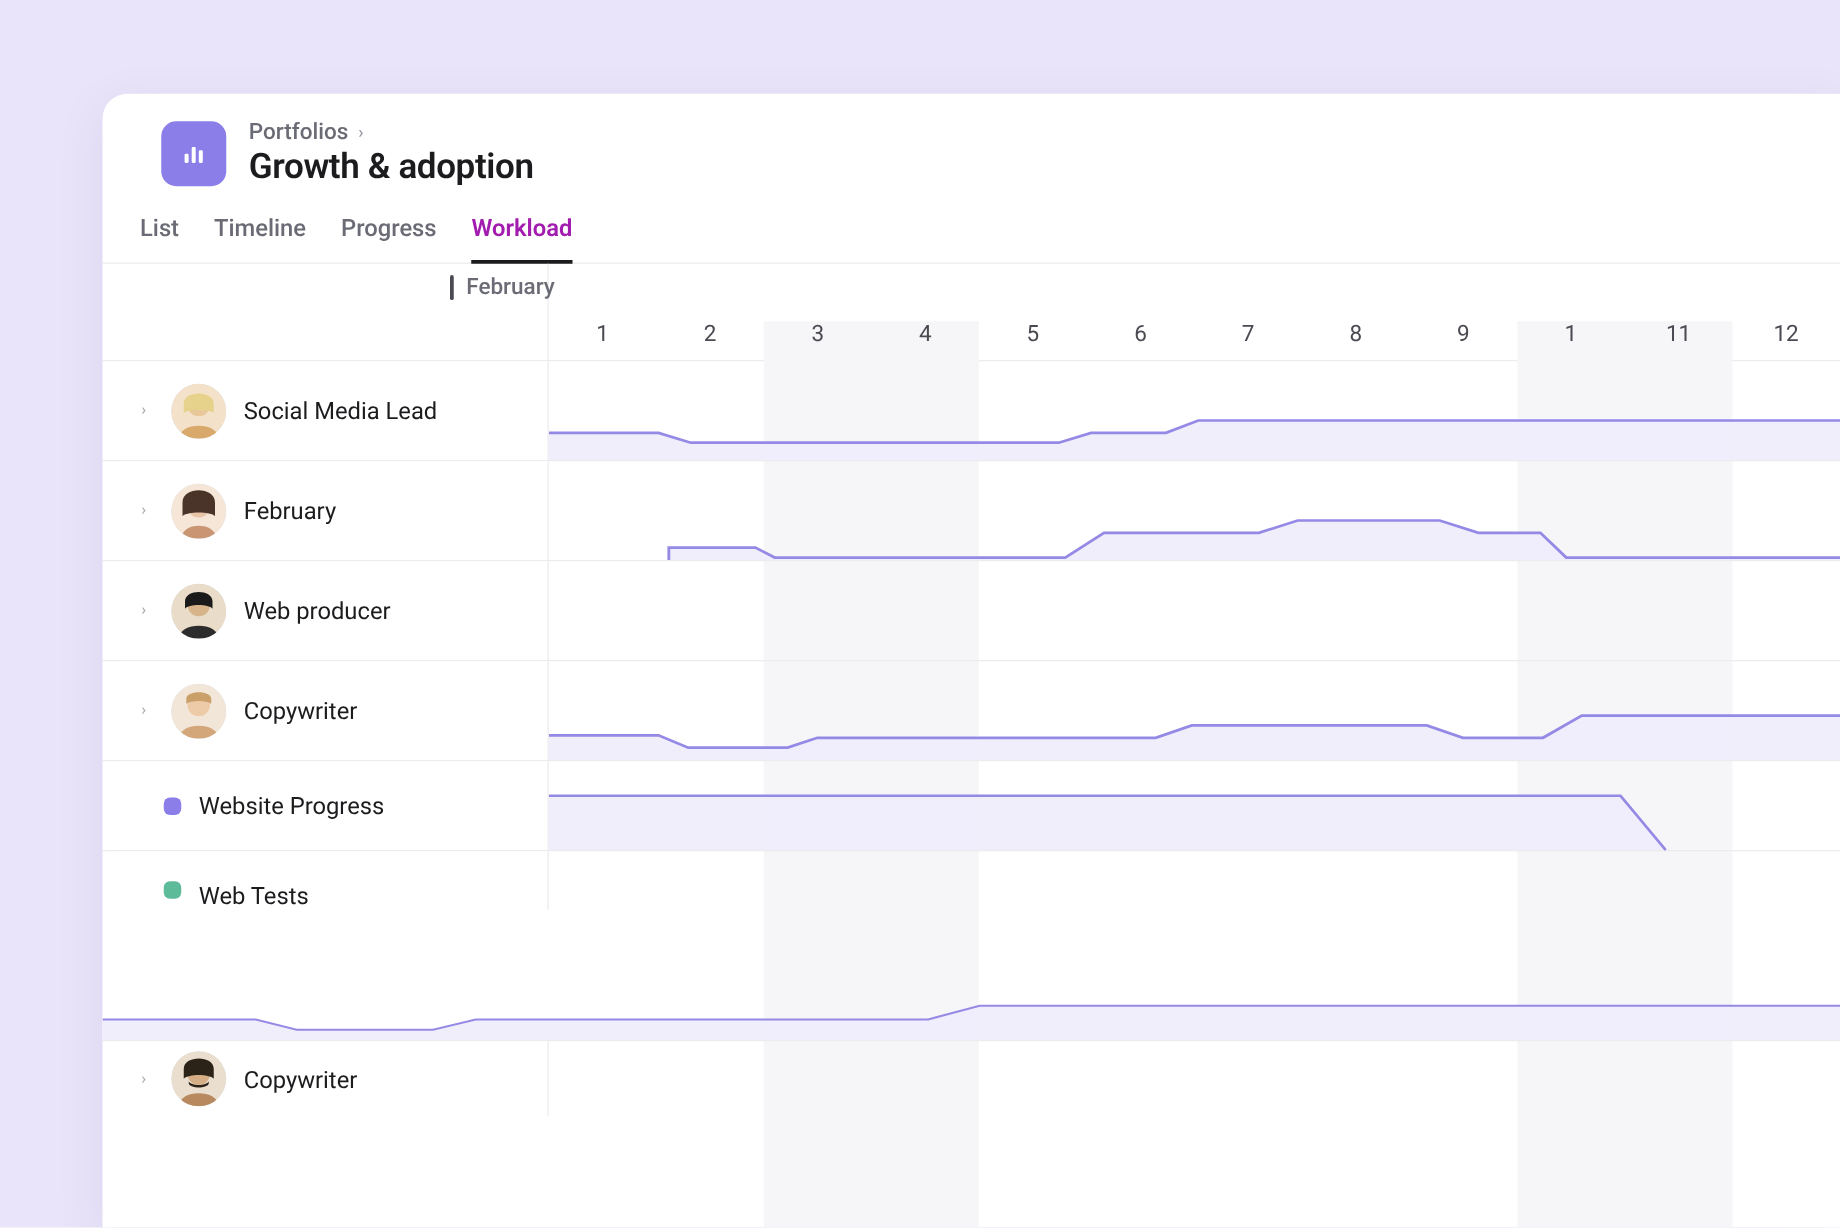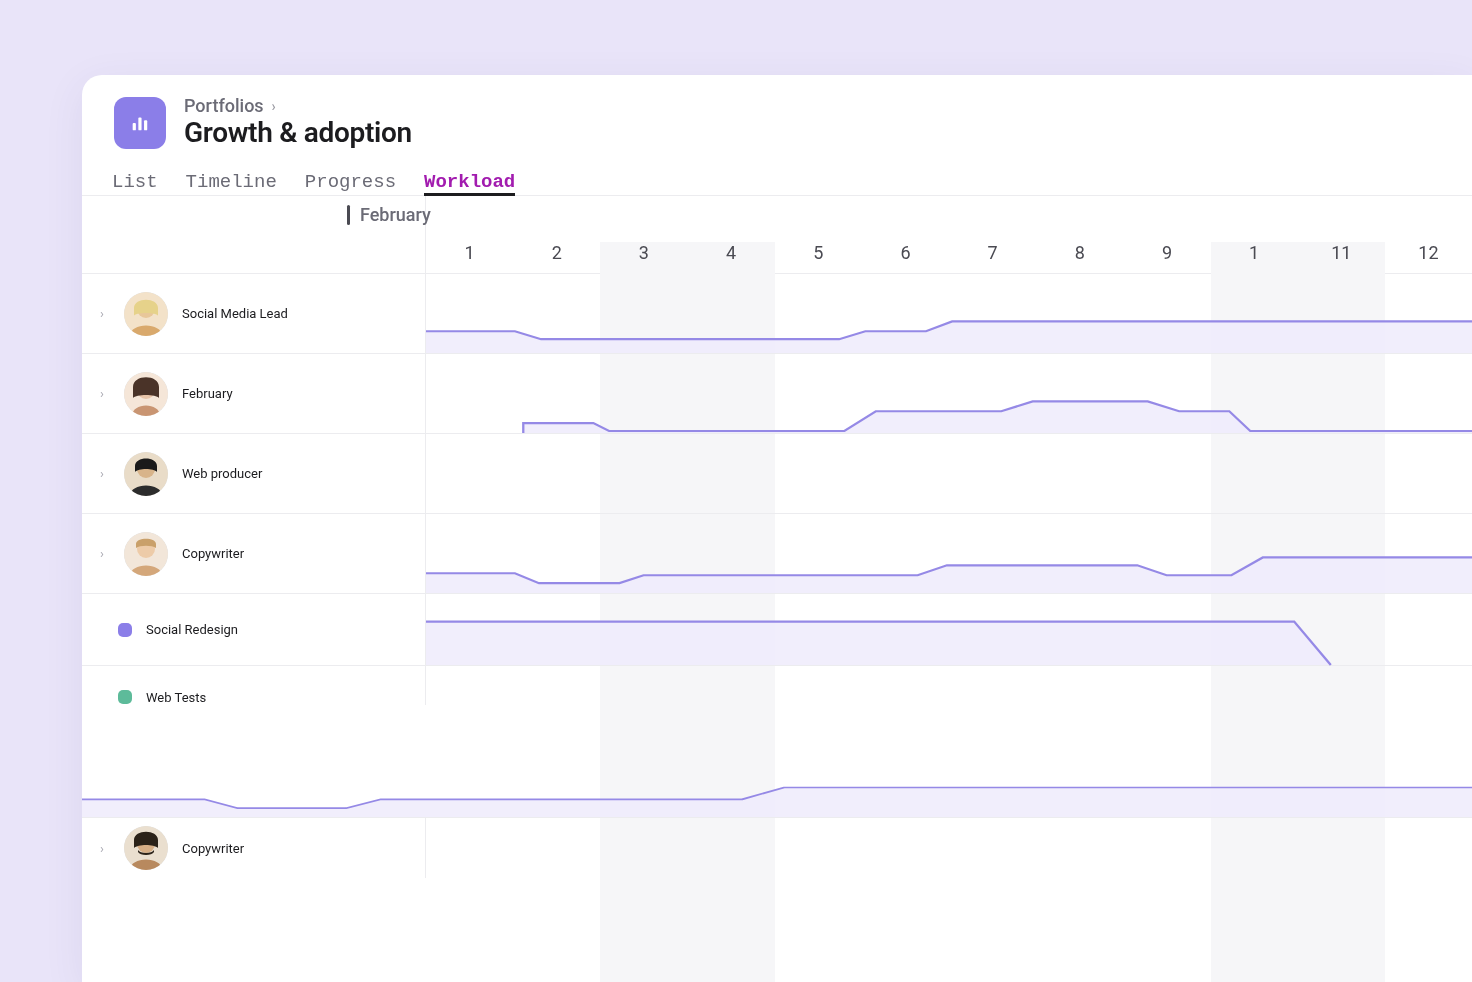--- a/index.html
+++ b/index.html
@@ -16,21 +16,21 @@
     left: 82px;
     top: 75px;
     width: 1390px;
     height: 907px;
     background: #fff;
     border-radius: 20px 0 0 0;
     box-shadow: 0 10px 40px rgba(70,60,120,0.08);
     overflow: hidden;
   }
   .header {
-    padding: 22px 30px 0 32px;
+    padding: 22px 30px 0 47px;
   }
   .header-top {
     display: flex;
     align-items: flex-start;
     gap: 18px;
   }
   .portfolio-icon {
     width: 52px;
     height: 52px;
     background: #8B7EE8;
@@ -61,44 +61,45 @@
   .tabs {
     display: flex;
     gap: 28px;
     padding: 22px 30px 0 30px;
     border-bottom: 1px solid #ECECEF;
   }
   .tab {
     font-size: 19px;
     font-weight: 500;
     color: #6B6B76;
+    padding-bottom: 14px;
     cursor: pointer;
     border-bottom: 3px solid transparent;
     margin-bottom: -1px;
-    font-family: Liberation Mono, monospace;
   }
   .tab.active {
     color: #a21caf;
     font-weight: 600;
     border-bottom-color: #1C1C1F;
   }
   .timeline-area {
     position: relative;
     display: flex;
     flex-direction: column;
   }
   .timeline-header {
     display: flex;
     height: 78px;
     border-bottom: 1px solid #ECECEF;
   }
   .left-col {
     width: 344px;
     flex-shrink: 0;
     border-right: 1px solid #ECECEF;
+    margin-left: 13px;
   }
   .timeline-header .left-col {
     position: relative;
   }
   .month-marker {
     position: absolute;
     left: 265px;
     top: 8px;
     display: flex;
     align-items: center;
@@ -164,21 +165,21 @@
   .avatar {
     width: 44px;
     height: 44px;
     border-radius: 50%;
     flex-shrink: 0;
     background: #ddd;
     overflow: hidden;
   }
   .avatar svg { width: 100%; height: 100%; }
   .role-label {
-    font-size: 13px;
+    font-size: 19px;
     color: #1C1C1F;
     font-weight: 400;
   }
   .project-dot {
     width: 14px;
     height: 14px;
     border-radius: 5px;
     margin-left: 18px;
     flex-shrink: 0;
   }
@@ -339,21 +340,21 @@
           <svg class="workload-svg" viewBox="0 0 1000 80" preserveAspectRatio="none">
             <path class="workload-fill" d="M0,60 L85,60 L108,70 L185,70 L208,62 L470,62 L498,52 L680,52 L708,62 L770,62 L800,44 L1000,44 L1000,80 L0,80 Z"></path>
             <path class="workload-stroke" d="M0,60 L85,60 L108,70 L185,70 L208,62 L470,62 L498,52 L680,52 L708,62 L770,62 L800,44 L1000,44"></path>
           </svg>
         </div>
       </div>
 
       <div class="row short">
         <div class="left-col">
           <div class="project-dot" style="background:#8B7EE8"></div>
-          <span class="role-label">Social Redesign</span>
+          <span class="role-label">Website Progress</span>
         </div>
         <div class="graph-col">
           <svg class="workload-svg" viewBox="0 0 1000 72" preserveAspectRatio="none">
             <path class="workload-fill" d="M0,28 L830,28 L865,72 L1000,72 L1000,72 L0,72 Z"></path>
             <path class="workload-stroke" d="M0,28 L830,28 L865,72"></path>
           </svg>
         </div>
       </div>
 
       <div class="row tall">

